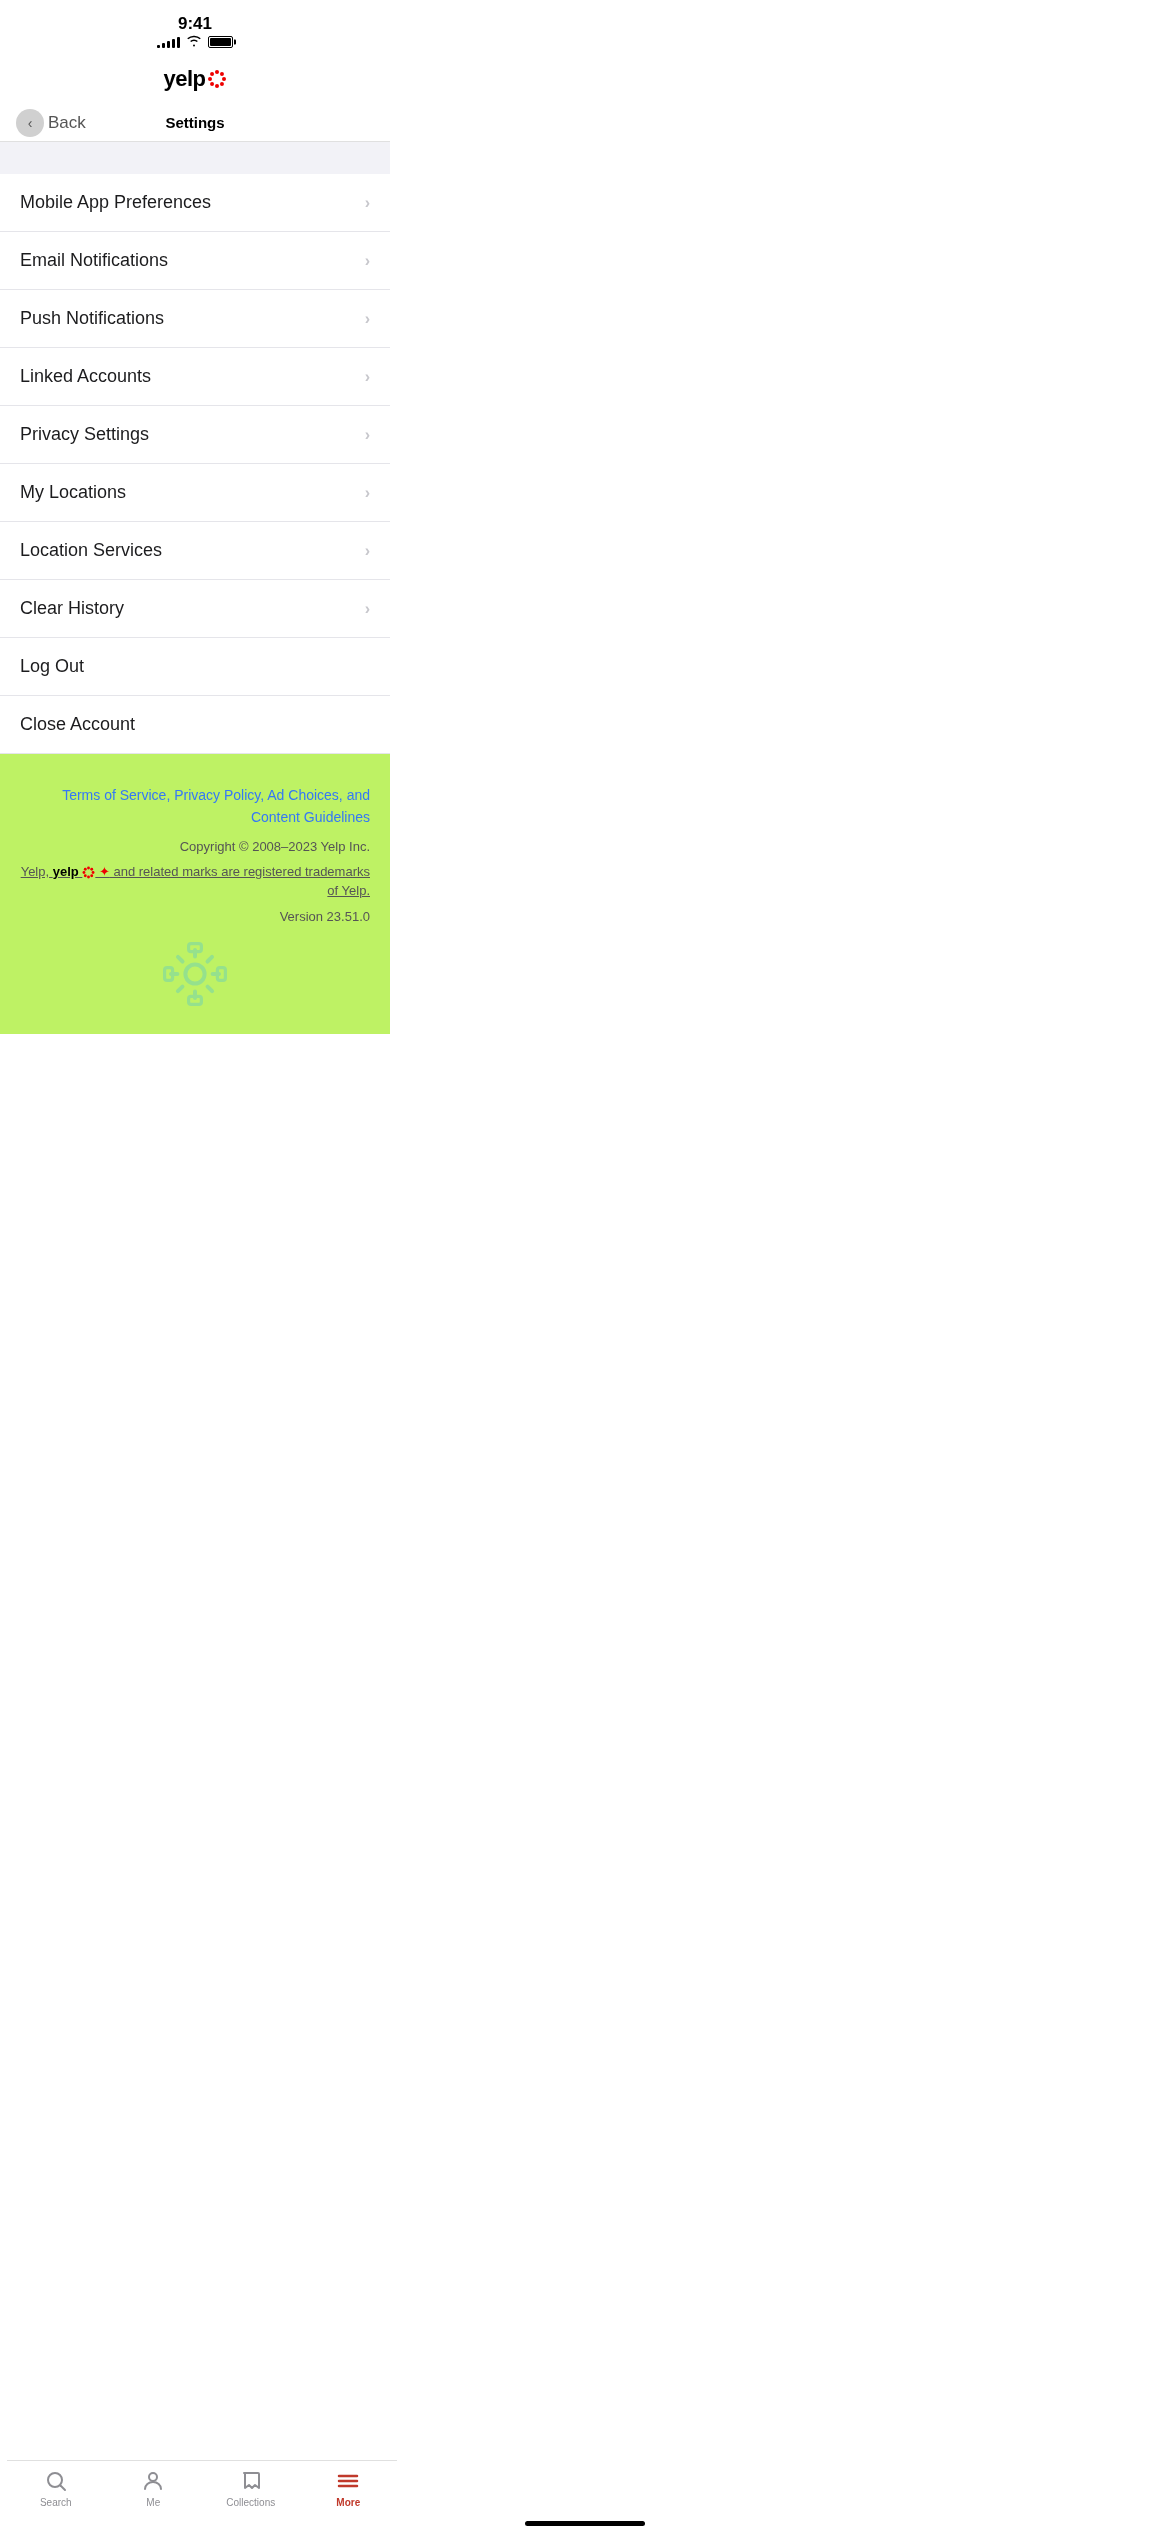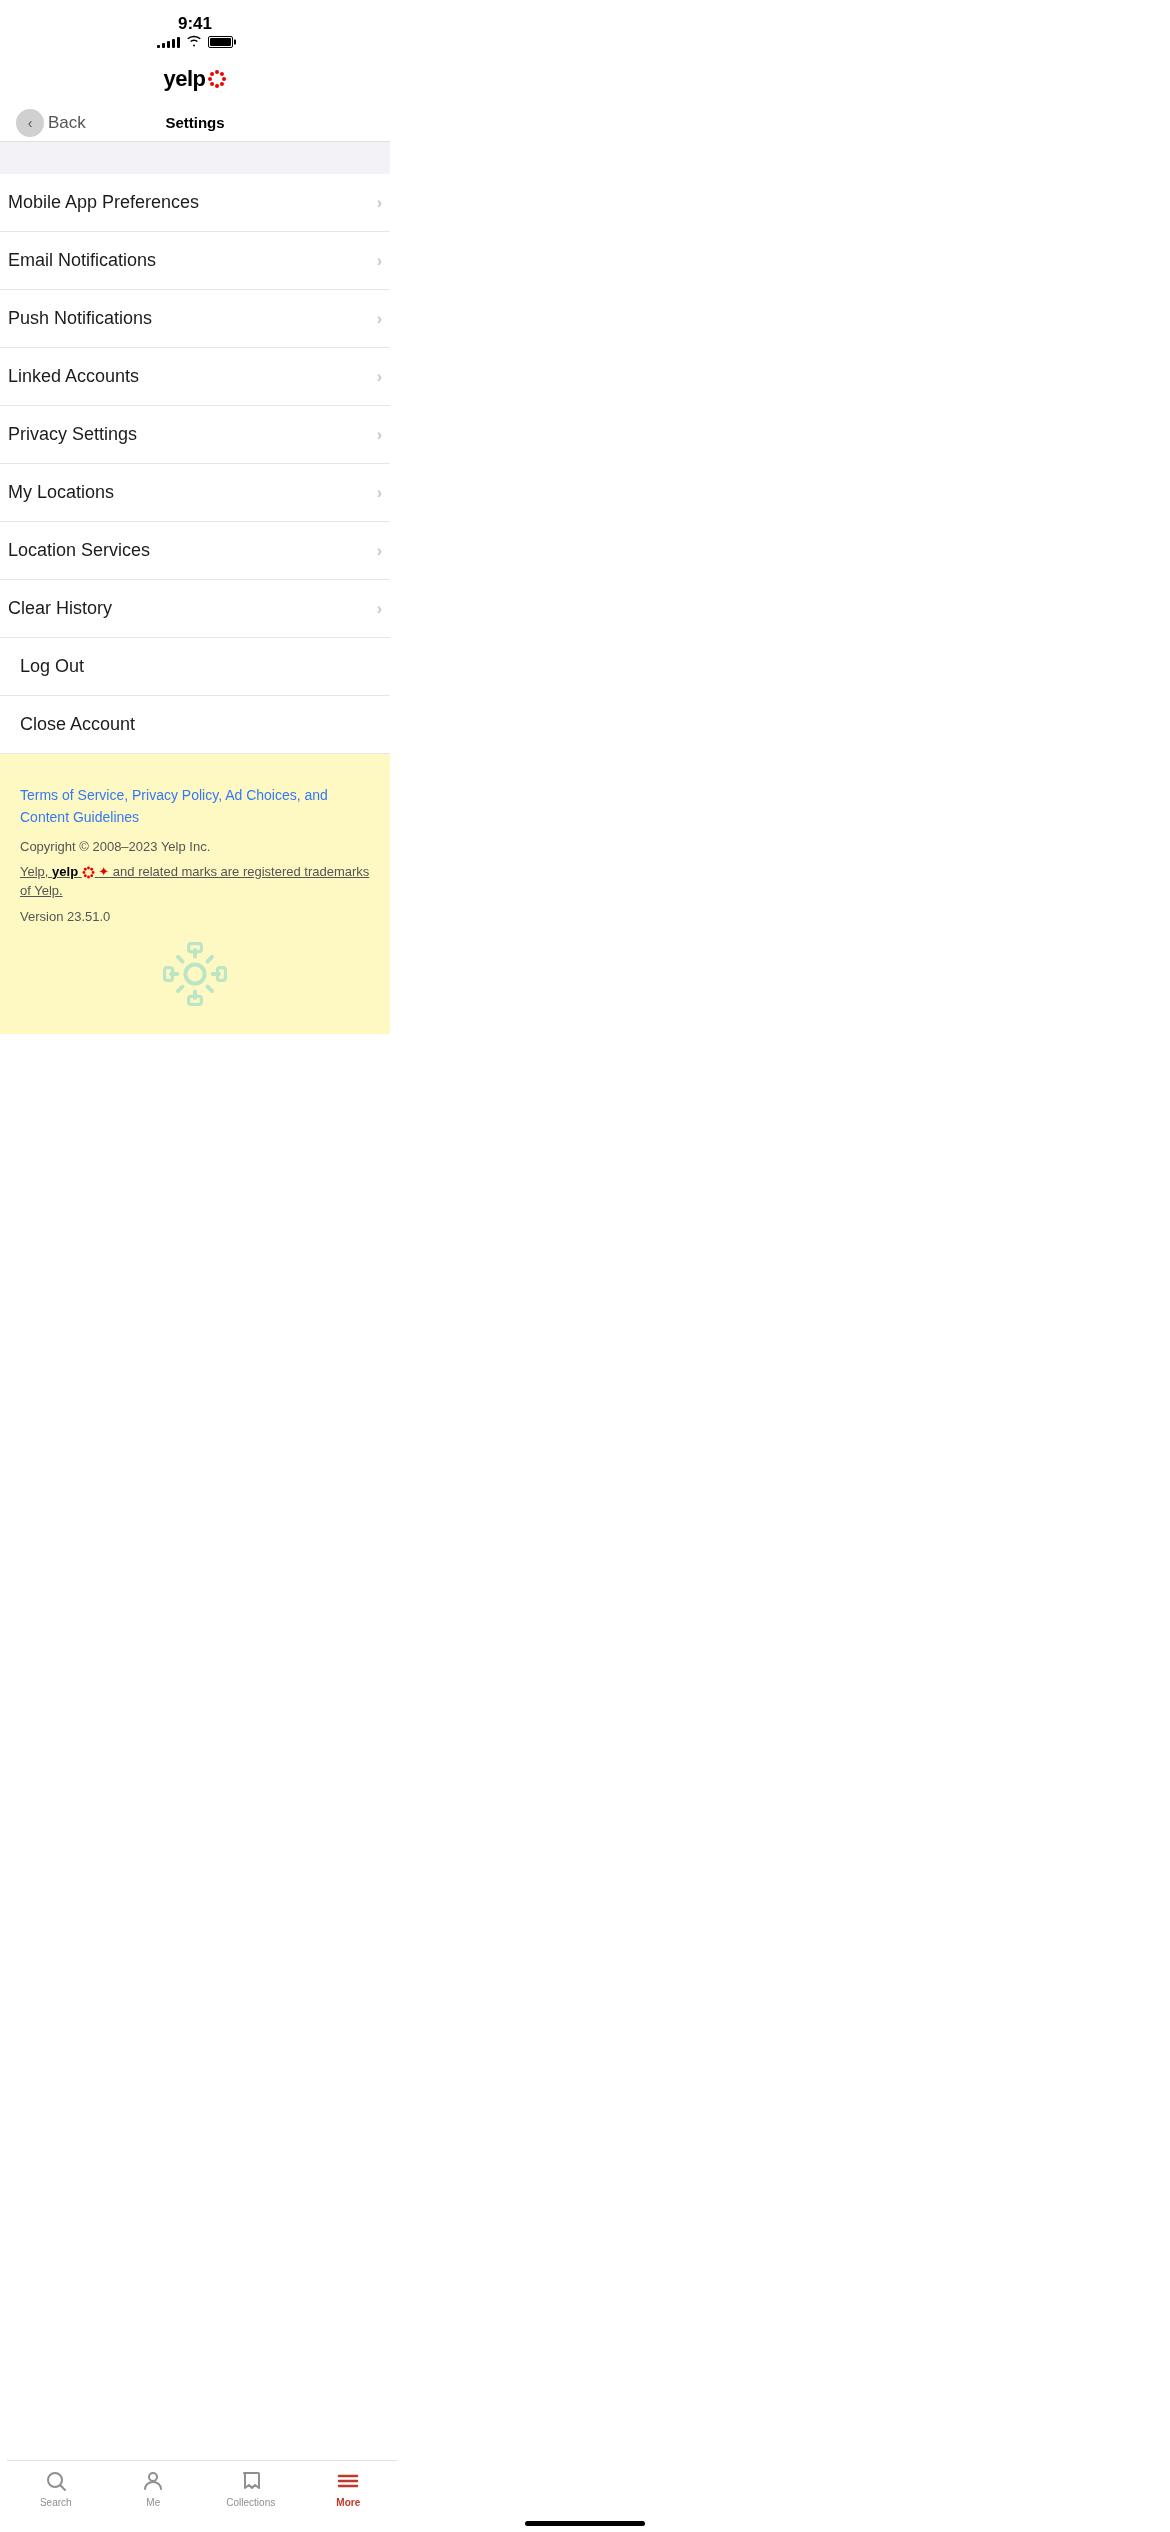--- a/index.html
+++ b/index.html
@@ -142,21 +142,21 @@
 
     
     .settings-list {
       background: #fff;
     }
 
     .settings-item {
       display: flex;
       align-items: center;
       justify-content: space-between;
-      padding: 18px 8px;
+      padding: 18px 20px;
       border-bottom: 1px solid #e5e5ea;
       cursor: pointer;
     }
 
     .settings-item-label {
       font-size: 18px;
       color: #1c1c1e;
       font-weight: 400;
     }
 
@@ -175,23 +175,23 @@
     }
 
     .settings-item-no-chevron-label {
       font-size: 18px;
       color: #1c1c1e;
       font-weight: 400;
     }
 
     
     .footer {
-      background: #fef9c3;
+      background: #bef264;
       padding: 30px 20px 20px 20px;
-      text-align: left;
+      text-align: right;
     }
 
     .footer-links {
       font-size: 14px;
       color: #3478f6;
       line-height: 1.6;
       margin-bottom: 10px;
     }
 
     .footer-links a {

